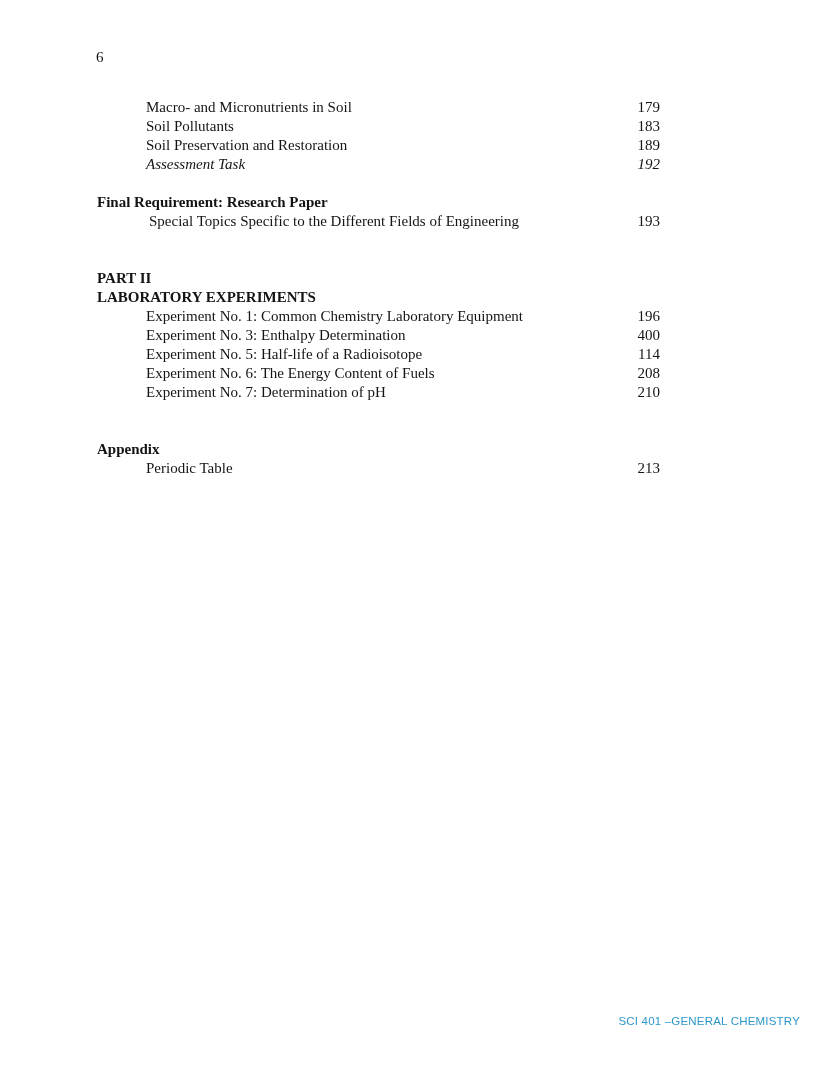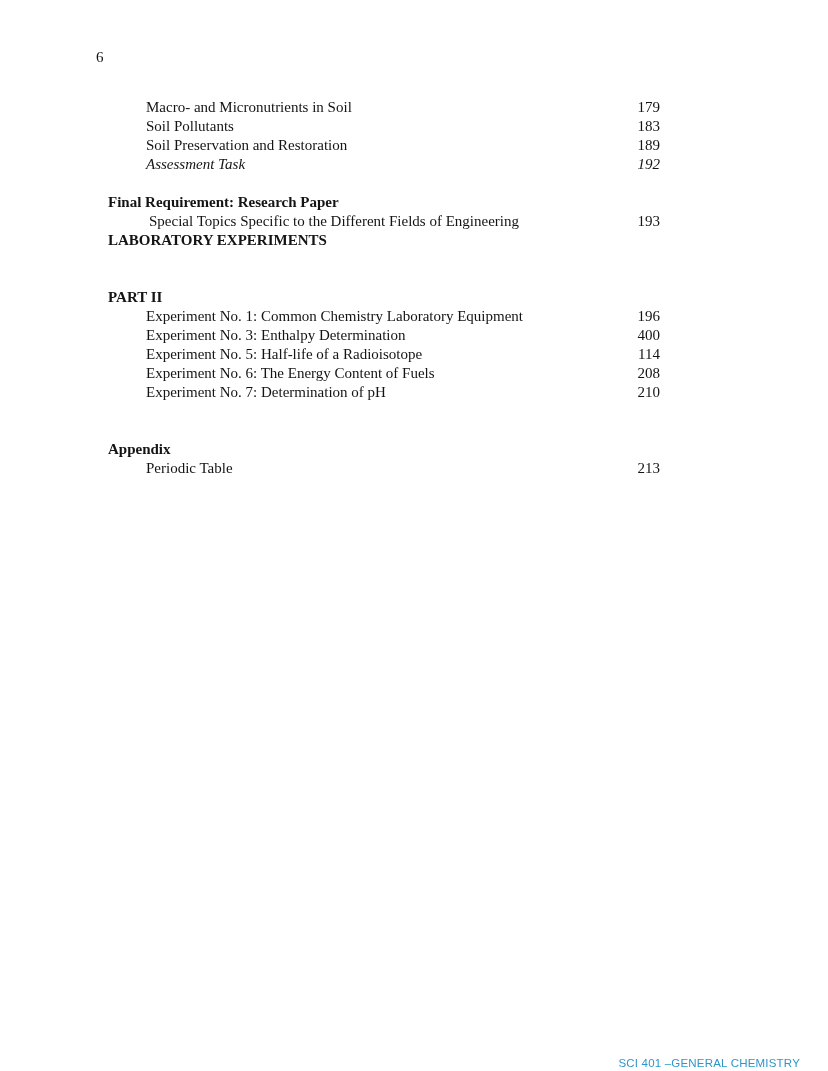--- a/index.html
+++ b/index.html
@@ -33,28 +33,27 @@
     align-items:baseline;
     line-height:19px;
     gap:20px;
   }
   .row .label { padding-left:49px; }
   .row.sub .label { padding-left:52px; }
   .row.italic { font-style:italic; }
   .heading {
     font-weight:bold;
     line-height:19px;
-    margin-left:11px;
   }
   .mt-1 { margin-top:19px; }
   .mt-2 { margin-top:38px; }
   .pagenum { white-space:nowrap;text-align:right; }
   .footer {
     position:absolute;
-    top:1057px;
+    top:1015px;
     right:28px;
     font-family:"Liberation Sans", sans-serif;
     font-size:11.5px;
     color:#2e97c9;
     letter-spacing:0.2px;
   }
 </style>
 </head>
 <body>
 
@@ -80,22 +79,22 @@
       <span class="label">Assessment Task</span>
       <span class="pagenum">192</span>
     </div>
 
     <div class="heading mt-1">Final Requirement: Research Paper</div>
     <div class="row sub">
       <span class="label">Special Topics Specific to the Different Fields of Engineering</span>
       <span class="pagenum">193</span>
     </div>
 
+    <div class="heading mt-2">PART II</div>
     <div class="heading">LABORATORY EXPERIMENTS</div>
-    <div class="heading mt-2">PART II</div>
     <div class="row">
       <span class="label">Experiment No. 1: Common Chemistry Laboratory Equipment</span>
       <span class="pagenum">196</span>
     </div>
     <div class="row">
       <span class="label">Experiment No. 3: Enthalpy Determination</span>
       <span class="pagenum">400</span>
     </div>
     <div class="row">
       <span class="label">Experiment No. 5: Half-life of a Radioisotope</span>

